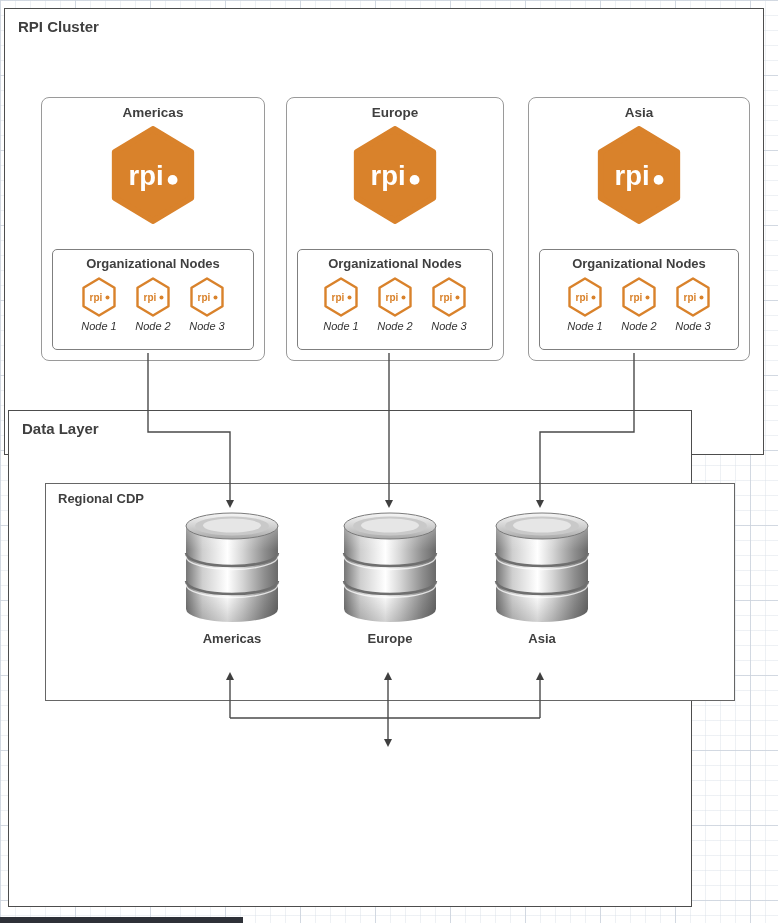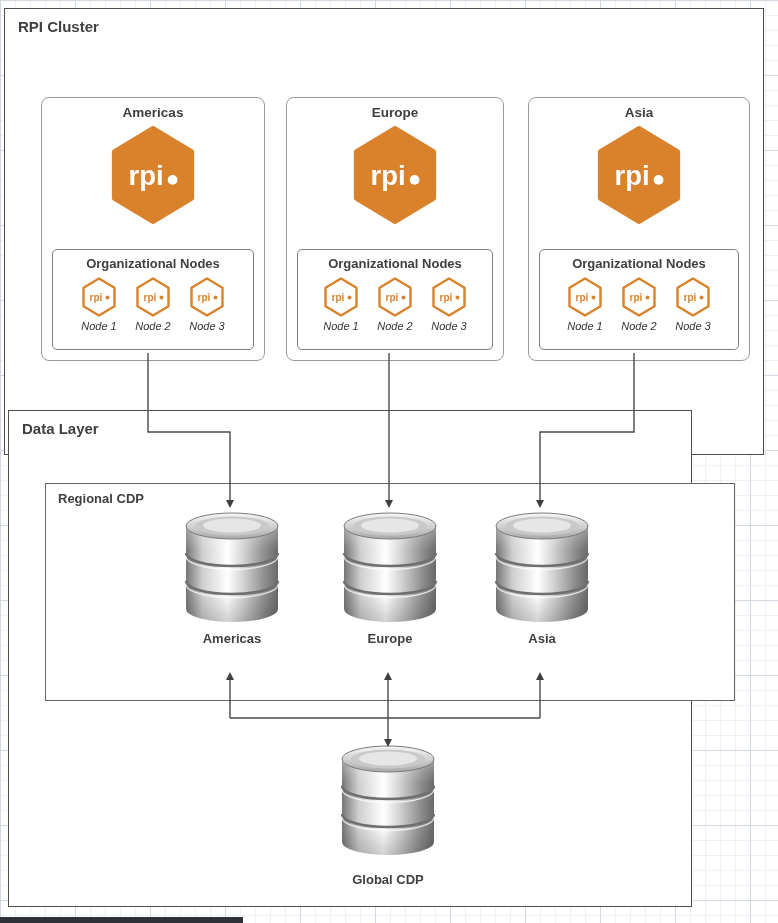--- a/index.html
+++ b/index.html
@@ -257,34 +257,20 @@
           <path d="M4,74.5 A46,13 0 0 0 96,74.5" fill="none" stroke="rgba(255,255,255,0.75)" stroke-width="1.4"></path>
           <ellipse cx="50" cy="16" rx="46" ry="13" fill="url(#gradMetalTop)" stroke="#7b7b7b" stroke-width="1"></ellipse>
           <ellipse cx="50" cy="16" rx="37" ry="9.6" fill="#c9c9c9"></ellipse>
           <ellipse cx="50" cy="15.5" rx="29" ry="7" fill="#e6e6e6"></ellipse>
         </svg>
         <div class="db-label">Asia</div>
       </div>
     </div>
   </div>
 
-  <div class="db" id="db-global">
-    <svg width="100" height="115" viewBox="0 0 100 115">
-      <path d="M4,16 L4,99 A46,13 0 0 0 96,99 L96,16 Z" fill="url(#gradMetalBody)"></path>
-      <path d="M4,16 L4,99 A46,13 0 0 0 96,99 L96,16 Z" fill="url(#gradBodyShade)"></path>
-      <path d="M4,43 A46,13 0 0 0 96,43" fill="none" stroke="#6f6f6f" stroke-width="2.5"></path>
-      <path d="M4,46.5 A46,13 0 0 0 96,46.5" fill="none" stroke="rgba(255,255,255,0.75)" stroke-width="1.4"></path>
-      <path d="M4,71 A46,13 0 0 0 96,71" fill="none" stroke="#6f6f6f" stroke-width="2.5"></path>
-      <path d="M4,74.5 A46,13 0 0 0 96,74.5" fill="none" stroke="rgba(255,255,255,0.75)" stroke-width="1.4"></path>
-      <ellipse cx="50" cy="16" rx="46" ry="13" fill="url(#gradMetalTop)" stroke="#7b7b7b" stroke-width="1"></ellipse>
-      <ellipse cx="50" cy="16" rx="37" ry="9.6" fill="#c9c9c9"></ellipse>
-      <ellipse cx="50" cy="15.5" rx="29" ry="7" fill="#e6e6e6"></ellipse>
-    </svg>
-    <div class="db-label">Global CDP</div>
-  </div>
 
   <svg id="connector-overlay" width="778" height="923" viewBox="0 0 778 923">
     <defs>
       <marker id="arrowhead" markerUnits="userSpaceOnUse" markerWidth="10" markerHeight="10" refX="6.5" refY="5" orient="auto">
         <path d="M0.5,1 L8.5,5 L0.5,9 Z" fill="#3f3f3f"></path>
       </marker>
     </defs>
     <g fill="none" stroke="#4a4a4a" stroke-width="1.4">
       <path d="M148,353 L148,432 L230,432 L230,506" marker-end="url(#arrowhead)"></path>
       <path d="M389,353 L389,506" marker-end="url(#arrowhead)"></path>

